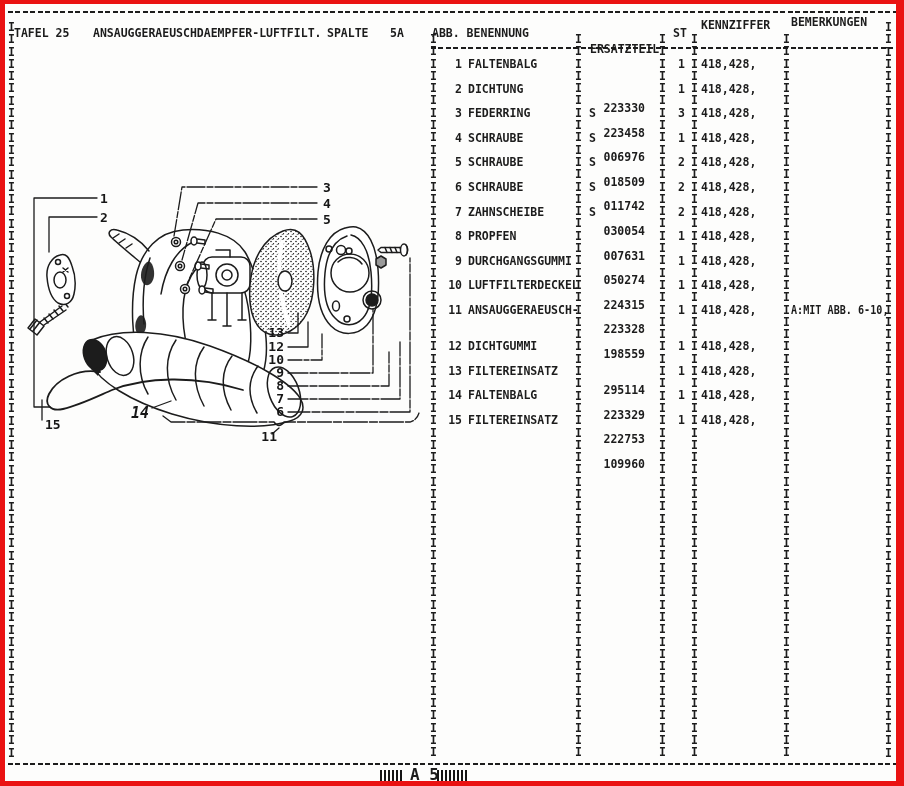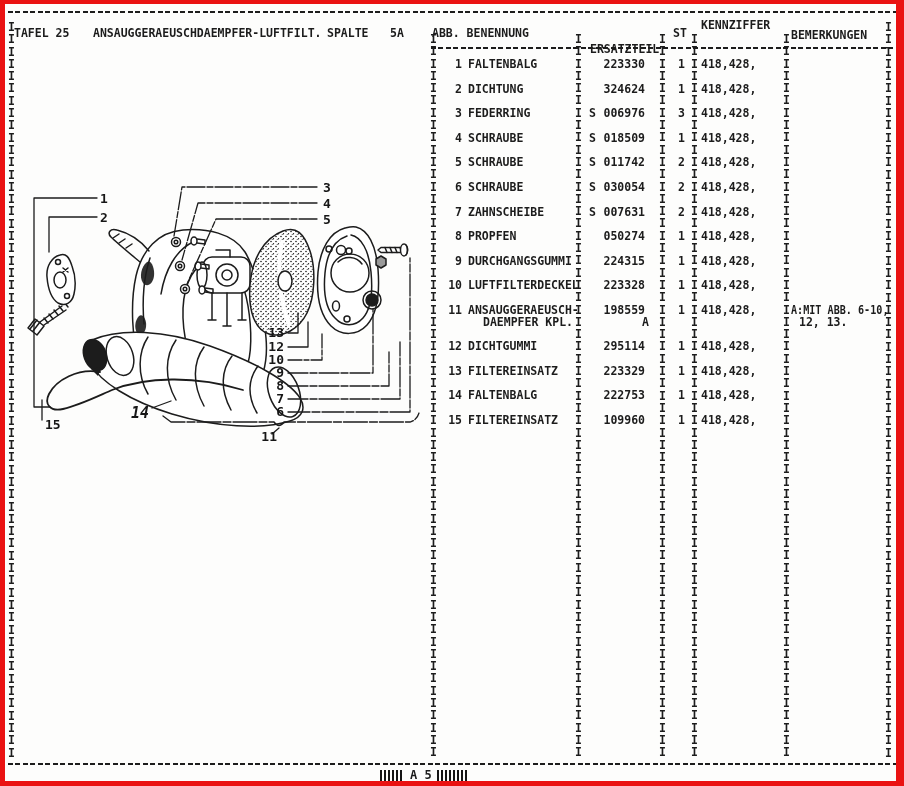--- a/index.html
+++ b/index.html
@@ -8,21 +8,21 @@
   #scan-border{position:absolute;inset:0;border-style:solid;border-color:#ea1212;
         border-width:4px 8px 5px 5px;pointer-events:none;z-index:50;}
   .t{position:absolute;white-space:pre;font-size:11.5px;line-height:12px;}
   .istrip{position:absolute;white-space:pre;font-size:11.5px;line-height:12.3px;}
   .dash{position:absolute;height:2px;background:repeating-linear-gradient(90deg,#1c1c1c 0 5px,transparent 5px 7.5px);}
   .trow{position:absolute;left:0;top:0;width:904px;height:12px;}
   .c-abb{left:438px;width:24px;text-align:right;}
   .c-ben{left:468px;text-align:center;}
   .c-ben2{left:483px;}
   .c-s{left:589px;}
-  .c-ers{left:596px;width:49px;text-align:right;}
+  .c-ers{left:596px;width:49px;text-align:right;margin-top:44px;}
   .c-ers2{left:596px;width:53px;text-align:right;}
   .c-st{left:668px;width:17px;text-align:right;}
   .c-ken{left:701px;}
   .c-bem{left:791px;transform:scaleX(.88);transform-origin:left top;}
   .c-bem2{left:799px;}
   .marks{position:absolute;height:11px;background:repeating-linear-gradient(90deg,#151515 0 2px,transparent 2px 4px);}
   .cl{font:700 13px "DejaVu Sans Mono",monospace;fill:#161616;}
   .cl14{font:700 15px "DejaVu Sans Mono",monospace;fill:#161616;font-style:italic;}
   svg{position:absolute;left:0;top:0;}
 </style>
@@ -454,33 +454,33 @@
 
   <span class="t" style="left:14px;top:27px">TAFEL 25</span>
   <span class="t" style="left:93px;top:27px">ANSAUGGERAEUSCHDAEMPFER-LUFTFILT.</span>
   <span class="t" style="left:327px;top:27px">SPALTE</span>
   <span class="t" style="left:390px;top:27px">5A</span>
 
   <span class="t" style="left:432px;top:27px">ABB. BENENNUNG</span>
   <span class="t" style="left:590px;top:43px">ERSATZTEIL</span>
   <span class="t" style="left:673px;top:27px">ST</span>
   <span class="t" style="left:701px;top:19px">KENNZIFFER</span>
-  <span class="t" style="left:791px;top:29px">BEMERKUNGEN</span>
+  <span class="t" style="left:791px;top:16px">BEMERKUNGEN</span>
 
   <div class="trow" style="top:58px">
     <span class="t c-abb">1</span>
       <span class="t c-ben">FALTENBALG</span>
       <span class="t c-ers">223330</span>
       <span class="t c-st">1</span>
       <span class="t c-ken">418,428,</span>
   </div>
   <div class="trow" style="top:83px">
     <span class="t c-abb">2</span>
       <span class="t c-ben">DICHTUNG</span>
-      <span class="t c-ers">324624</span>
+      <span class="t c-ers">223458</span>
       <span class="t c-st">1</span>
       <span class="t c-ken">418,428,</span>
   </div>
   <div class="trow" style="top:107px">
     <span class="t c-abb">3</span>
       <span class="t c-ben">FEDERRING</span>
       <span class="t c-s">S</span>
       <span class="t c-ers">006976</span>
       <span class="t c-st">3</span>
       <span class="t c-ken">418,428,</span>
@@ -538,25 +538,20 @@
       <span class="t c-st">1</span>
       <span class="t c-ken">418,428,</span>
   </div>
   <div class="trow" style="top:304px">
     <span class="t c-abb">11</span>
       <span class="t c-ben">ANSAUGGERAEUSCH-</span>
       <span class="t c-ers">198559</span>
       <span class="t c-st">1</span>
       <span class="t c-ken">418,428,</span>
       <span class="t c-bem">A:MIT ABB. 6-10,</span>
-  </div>
-  <div class="trow" style="top:316px">
-    <span class="t c-ben2">DAEMPFER KPL.</span>
-      <span class="t c-ers2">A</span>
-      <span class="t c-bem2">12, 13.</span>
   </div>
   <div class="trow" style="top:340px">
     <span class="t c-abb">12</span>
       <span class="t c-ben">DICHTGUMMI</span>
       <span class="t c-ers">295114</span>
       <span class="t c-st">1</span>
       <span class="t c-ken">418,428,</span>
   </div>
   <div class="trow" style="top:365px">
     <span class="t c-abb">13</span>
@@ -719,15 +714,15 @@
     <text class="cl" x="284" y="377" text-anchor="end">9</text>
     <text class="cl" x="284" y="390" text-anchor="end">8</text>
     <text class="cl" x="284" y="403" text-anchor="end">7</text>
     <text class="cl" x="284" y="416" text-anchor="end">6</text>
     <text class="cl" x="277" y="441" text-anchor="end">11</text>
     <text class="cl14" x="131" y="418">14</text>
     <text class="cl" x="45" y="429">15</text>
   </svg>
 
   <div class="marks" style="left:380px;top:770px;width:24px;"></div>
-  <span class="t" style="left:410px;top:769px;font-size:12px;text-align:right;">A 5</span>
+  <span class="t" style="left:410px;top:769px;font-size:16px;text-align:right;">A 5</span>
   <div class="marks" style="left:437px;top:770px;width:30px;"></div>
 </div>
 
 </body></html>

